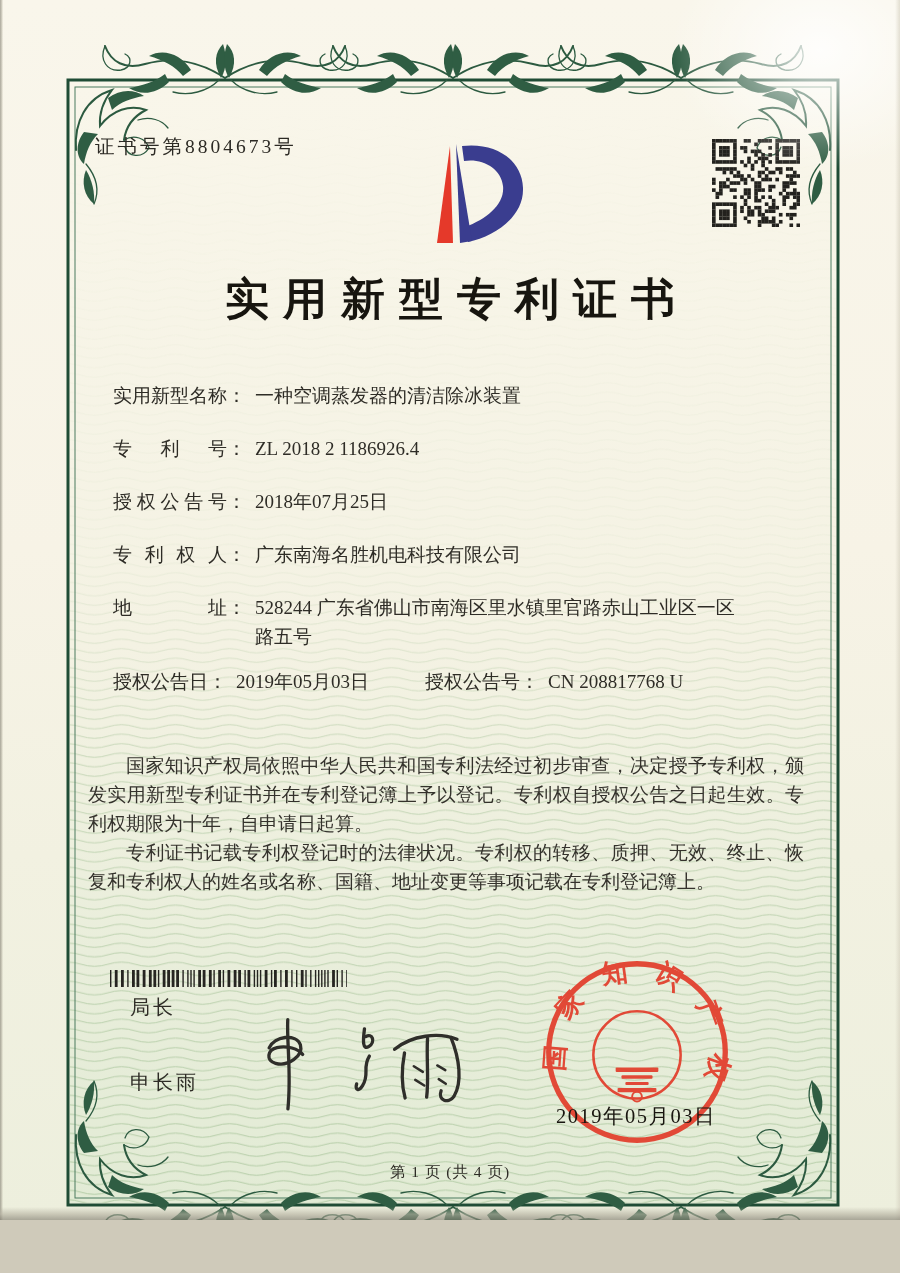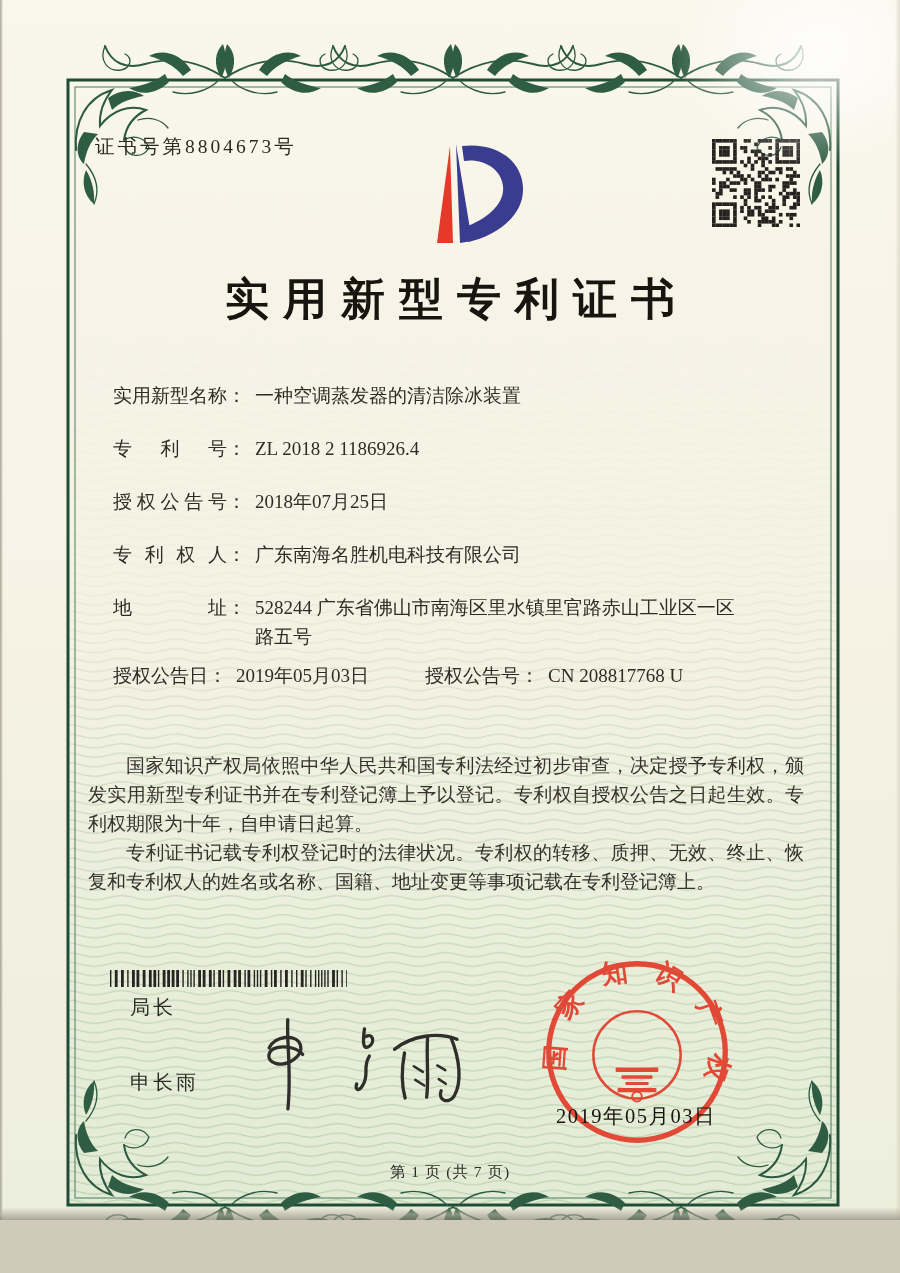--- a/index.html
+++ b/index.html
@@ -30,21 +30,21 @@
   .qr      { left:712px; top:139px; }
   .title   { left:0; width:100%; top:270px; text-align:center; font-size:44px; font-weight:700;
              letter-spacing:14px; text-indent:14px; color:#17150f; }
 
   
   .fields { left:113px; top:381px; width:745px; font-size:19px; color:#2e2c26; }
   .frow   { margin-bottom:24px; line-height:29px; white-space:nowrap; }
   .flabel { display:inline-block; width:114px; text-align:justify; text-align-last:justify; vertical-align:top; }
   .fcolon { display:inline-block; vertical-align:top; margin-right:9px; }
   .fvalue { display:inline-block; vertical-align:top; white-space:normal; max-width:600px; }
-  .addr   { margin-bottom:10px; }
+  .addr   { margin-bottom:16px; }
   .addr .fvalue { width:492px; }
   .grant .nat { display:inline-block; vertical-align:top;text-align:right; }
   .grant2 { margin-left:56px; }
 
   
   .paras { left:88px; top:751px; width:716px; font-size:19px; line-height:29px;
            text-align:justify; color:#34322c; }
   .paras p { text-indent:2em; }
 
   
@@ -541,20 +541,20 @@
       <path d="M0,95.08L0,98.65L0,99.30L0,100.92L0,104.49L0,101.92L0,103.47L0,100.27L0,97.65L0,98.25Z"></path>
       <rect x="78" y="116" width="44" height="4.5" rx="1"></rect>
       <rect x="84" y="124" width="32" height="3.6" rx="1"></rect>
       <rect x="88" y="131" width="24" height="3" rx="1"></rect>
       <rect x="80" y="137" width="40" height="4.6" rx="1"></rect>
       <circle cx="100" cy="146" r="5" fill="none" stroke="#e23c2a" stroke-width="2"></circle>
     </g>
   </svg>
   <div class="abs seal-date">2019年05月03日</div>
 
-  <div class="abs page-info">第 1 页 (共 7 页)</div>
+  <div class="abs page-info">第 1 页 (共 4 页)</div>
   <div class="abs footer-note">其他事项参见背面</div>
 
   <div class="abs highlight-tr"></div>
   <div class="abs edge-left"></div>
   <div class="abs edge-right"></div>
   <div class="abs edge-bottom"></div>
 </div>
 
 </body></html>

